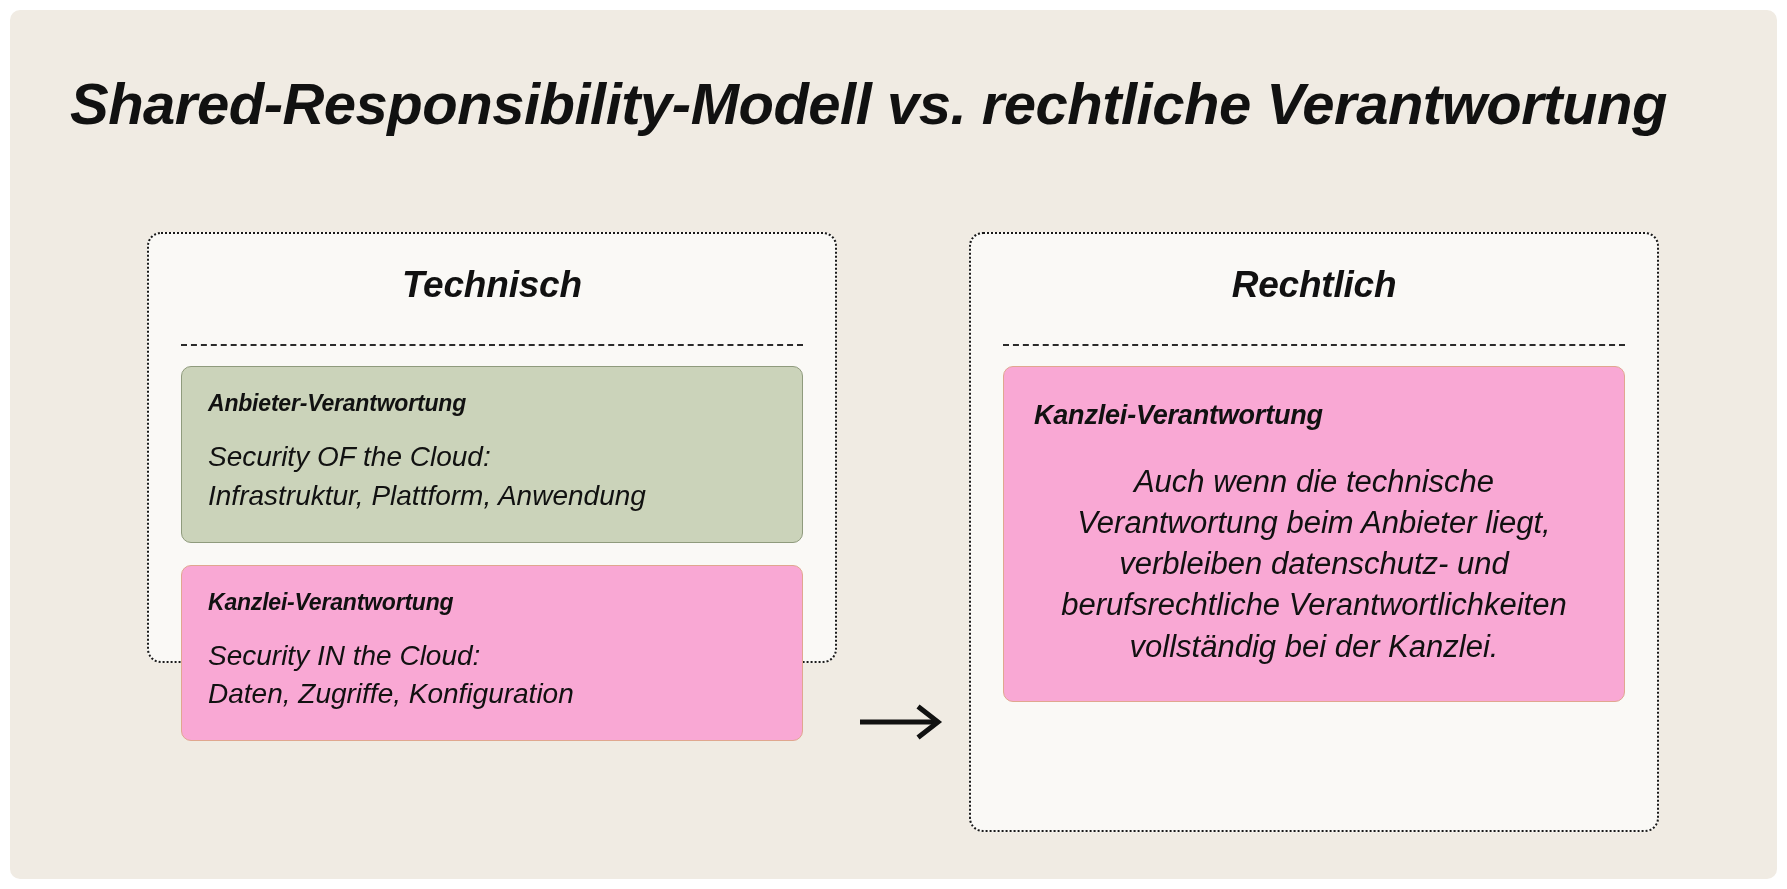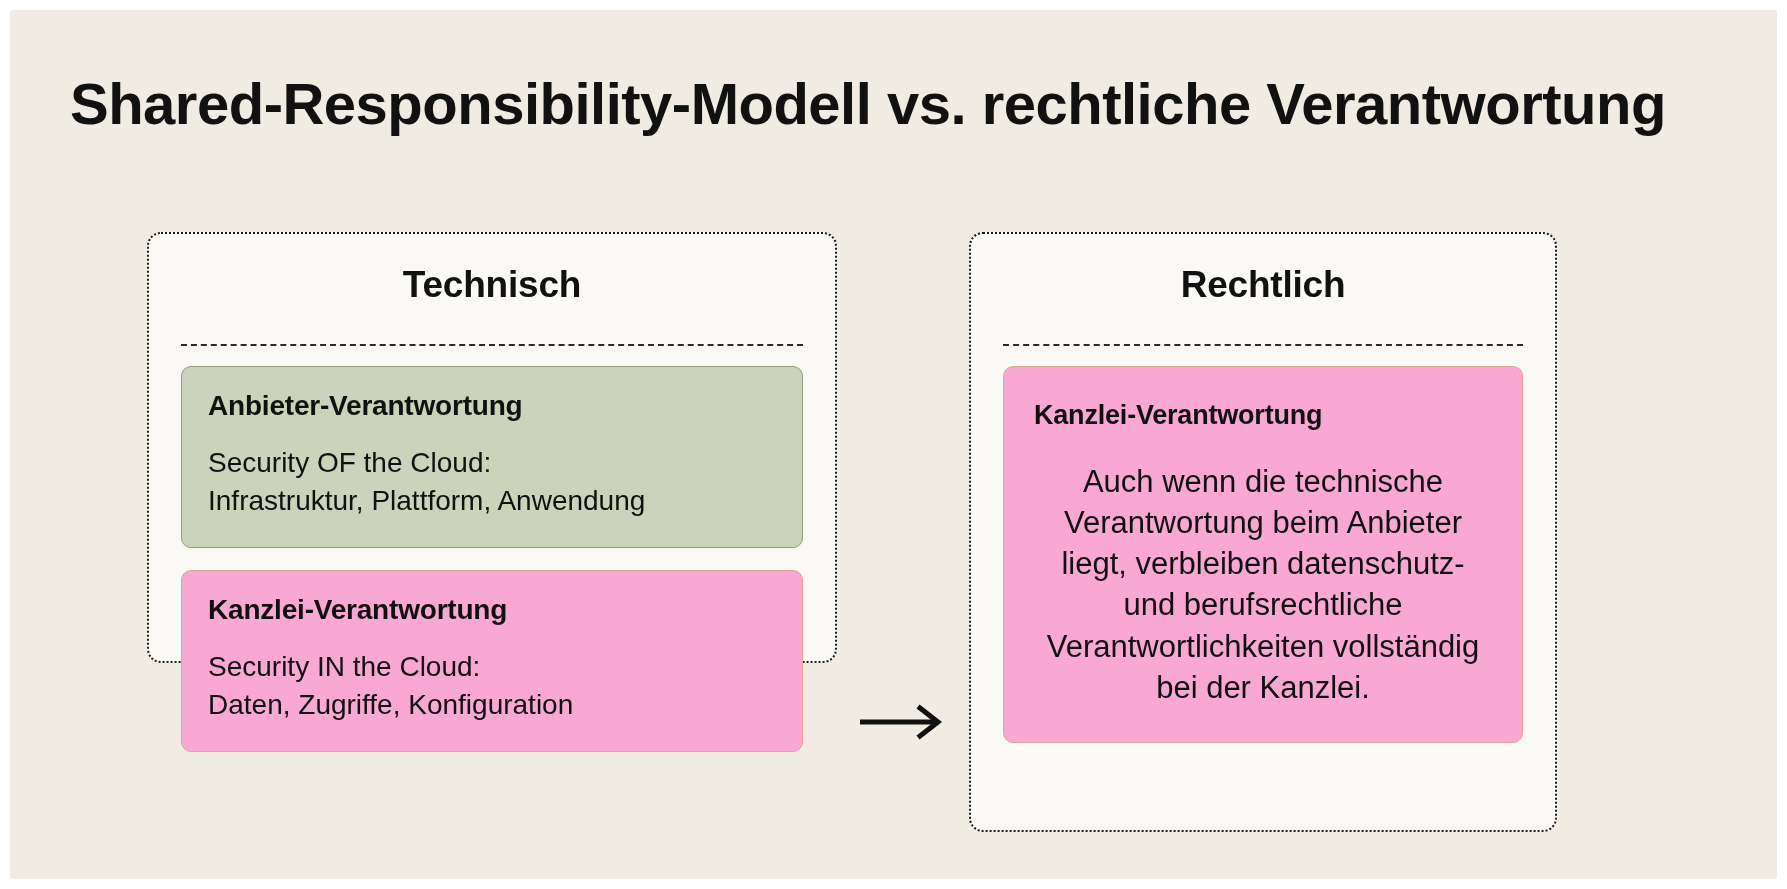--- a/index.html
+++ b/index.html
@@ -23,22 +23,23 @@
   }
 
   
   .stage {
     position: absolute;
     left: 10px;
     top: 10px;
     right: 10px;
     bottom: 10px;
     background: #F0EBE3;
-    border-radius: 2px;
-    box-sizing: border-box;
+    border-radius: 10px;
+    box-sizing: border-box;
+    font-style: italic;
   }
 
   
   .title {
     position: absolute;
     left: 60px;
     top: 62px;
     width: 1700px;
     font-size: 58px;
     line-height: 1.12;
@@ -60,21 +61,21 @@
   .panel-left {
     left: 137px;
     top: 222px;
     width: 690px;
     height: 431px;
   }
 
   .panel-right {
     left: 959px;
     top: 222px;
-    width: 588px;
+    width: 690px;
     height: 600px;
   }
 
   .panel-title {
     position: absolute;
     left: 0;
     top: 30px;
     width: 100%;
     text-align: center;
     font-size: 37px;
@@ -112,21 +113,21 @@
     border: 1px solid #8f9b7d;
     margin-bottom: 22px;
   }
 
   .card-salmon {
     background: #f9a8d4;
     border: 1px solid #e0a78f;
   }
 
   .card-title {
-    font-size: 28px;
+    font-size: 23px;
     font-weight: 700;
     color: #111111;
     letter-spacing: -0.2px;
     margin: 0 0 22px 0;
     line-height: 1.1;
   }
 
   .card-text {
     font-size: 28px;
     font-weight: 400;

